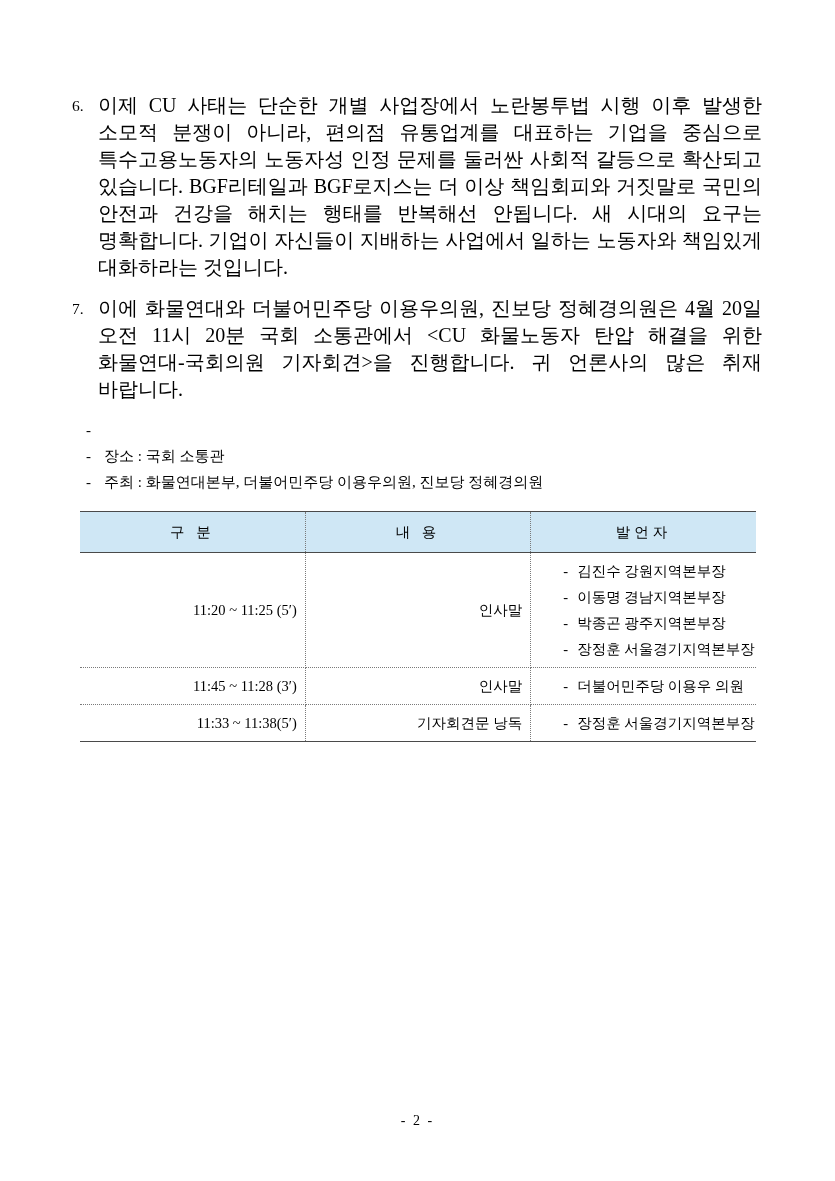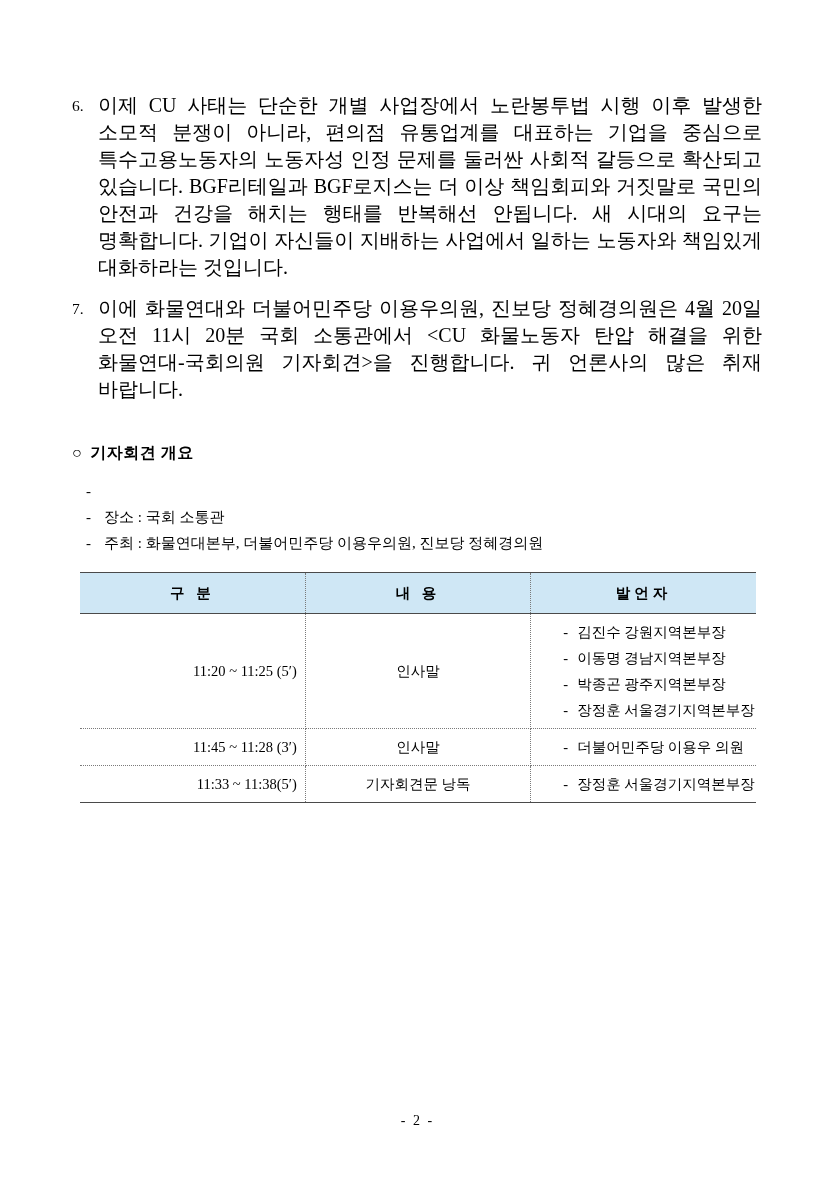--- a/index.html
+++ b/index.html
@@ -89,21 +89,21 @@
   }
   table.agenda th,
   table.agenda td {
     font-size: 14.5px;
     padding: 5px 8px;
     vertical-align: middle;
   }
   table.agenda thead th {
     background: #cfe7f5;
     text-align: center;
-    font-weight: bold;
+    font-weight: normal;
     letter-spacing: 4px;
     height: 30px;
     border-top: 1.6px solid #4a4a4a;
     border-bottom: 1.6px solid #4a4a4a;
     margin-top: 30px;
   }
   table.agenda thead th.col-time { border-right: 1px dotted #7a7a7a; }
   table.agenda thead th.col-content { border-right: 1px dotted #7a7a7a; }
 
   table.agenda tbody td {
@@ -113,21 +113,21 @@
   table.agenda tbody tr:last-child td {
     border-bottom: 1.6px solid #4a4a4a;
   }
   td.col-time {
     text-align: right;
     border-right: 1px dotted #7a7a7a;
     width: 222px;
     margin-top: 23px;
   }
   td.col-content {
-    text-align: center;
+    text-align: right;
     border-right: 1px dotted #7a7a7a;
     width: 222px;
     padding-left: 14px;
   }
   td.col-speaker {
     text-align: left;
     padding-left: 14px;
   }
   td.col-speaker .spk-line {
     white-space: nowrap;
@@ -159,23 +159,20 @@
     <div class="num-para">
       <div class="marker">6.</div>
       <div class="body">이제 CU 사태는 단순한 개별 사업장에서 노란봉투법 시행 이후 발생한 소모적 분쟁이 아니라, 편의점 유통업계를 대표하는 기업을 중심으로 특수고용노동자의 노동자성 인정 문제를 둘러싼 사회적 갈등으로 확산되고 있습니다. BGF리테일과 BGF로지스는 더 이상 책임회피와 거짓말로 국민의 안전과 건강을 해치는 행태를 반복해선 안됩니다. 새 시대의 요구는 명확합니다. 기업이 자신들이 지배하는 사업에서 일하는 노동자와 책임있게 대화하라는 것입니다.</div>
     </div>
 
     <div class="num-para">
       <div class="marker">7.</div>
       <div class="body">이에 화물연대와 더불어민주당 이용우의원, 진보당 정혜경의원은 4월 20일 오전 11시 20분 국회 소통관에서 &lt;CU 화물노동자 탄압 해결을 위한 화물연대-국회의원 기자회견&gt;을 진행합니다. 귀 언론사의 많은 취재 바랍니다.</div>
     </div>
 
-    <div class="section-heading">
-      <span class="circle">○</span><span>기자회견 개요</span>
-    </div>
 
     <ul class="dash-list">
       <li>
         <span class="dash">-</span>
       </li>
       <li>
         <span class="dash">-</span>
         <span>장소 : 국회 소통관</span>
       </li>
       <li>

